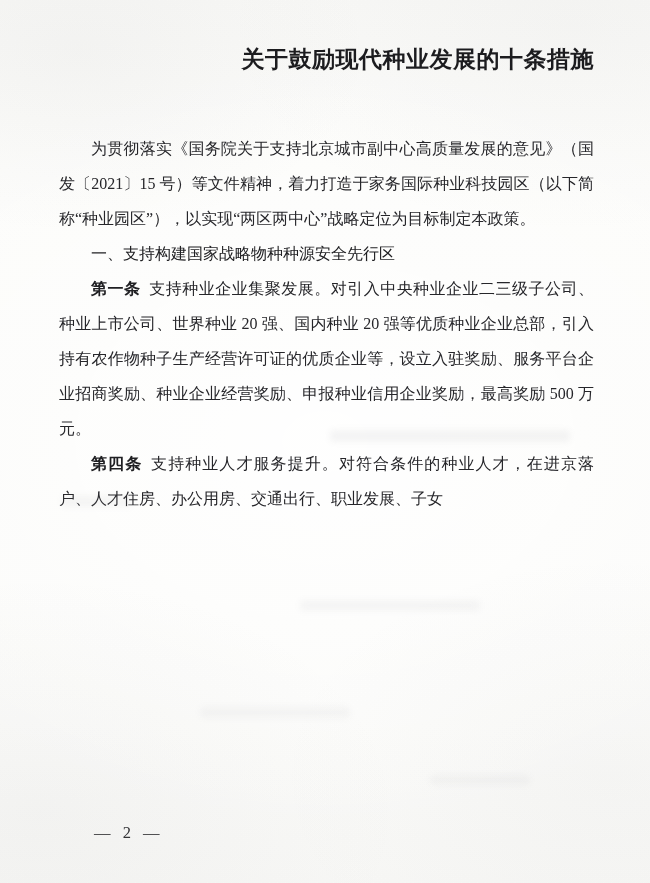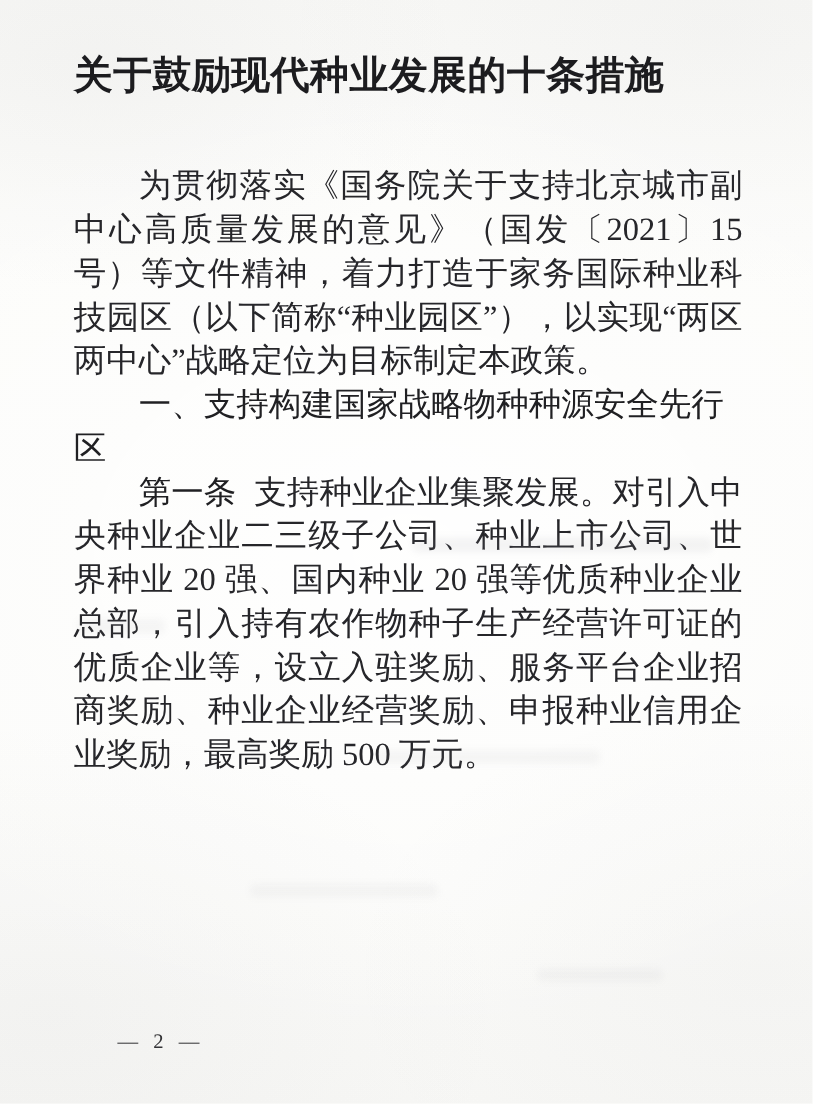--- a/index.html
+++ b/index.html
@@ -29,44 +29,44 @@
       linear-gradient(180deg, #f8f8f6 0%, #fcfcfa 18%, #fbfbf9 82%, #f7f7f5 100%);
   }
   .content {
     position: absolute;
     left: 59px;
     right: 56px;
     top: 30px;
   }
   .doc-title {
     margin: 12px 0 0 0;
-    font-size: 31px;
+    font-size: 23px;
     line-height: 36px;
     font-weight: bold;
-    text-align: left;
+    text-align: right;
     letter-spacing: 0.5px;
     color: #1c1c1f;
   }
   .doc-body {
     margin-top: 53px;
-    font-size: 26px;
+    font-size: 16px;
     line-height: 35px;
     text-align: justify;
   }
   .doc-body p {
     margin: 0;
     text-indent: 2em;
   }
   .section-heading {
     font-weight: normal;
     color: #202023;
     text-align: left;
   }
   .article-lead {
-    font-weight: normal;
+    font-weight: bold;
     color: #202023;
     margin-right: 0.55em;
   }
   .page-footer {
     position: absolute;
     left: 94px;
     top: 823px;
     font-size: 16.5px;
     letter-spacing: 4px;
     color: #333336;
@@ -100,20 +100,23 @@
       <p>为贯彻落实《国务院关于支持北京城市副中心高质量发展的意见》（国发〔2021〕15 号）等文件精神，着力打造于家务国际种业科技园区（以下简称“种业园区”），以实现“两区两中心”战略定位为目标制定本政策。</p>
 
       <p class="section-heading">一、支持构建国家战略物种种源安全先行区</p>
 
       <p>
         <span class="article-lead">第一条</span><span>支持种业企业集聚发展。对引入中央种业企业二三级子公司、种业上市公司、世界种业 20 强、国内种业 20 强等优质种业企业总部，引入持有农作物种子生产经营许可证的优质企业等，设立入驻奖励、服务平台企业招商奖励、种业企业经营奖励、申报种业信用企业奖励，最高奖励 500 万元。</span>
       </p>
 
 
 
+      <p>
+        <span class="article-lead">第四条</span><span>支持种业人才服务提升。对符合条件的种业人才，在进京落户、人才住房、办公用房、交通出行、职业发展、子女</span>
+      </p>
 
     </div>
   </div>
 
   <div class="page-footer">— 2 —</div>
 
   <div class="smudge smudge-1"></div>
   <div class="smudge smudge-2"></div>
   <div class="smudge smudge-3"></div>
   <div class="smudge smudge-4"></div>

